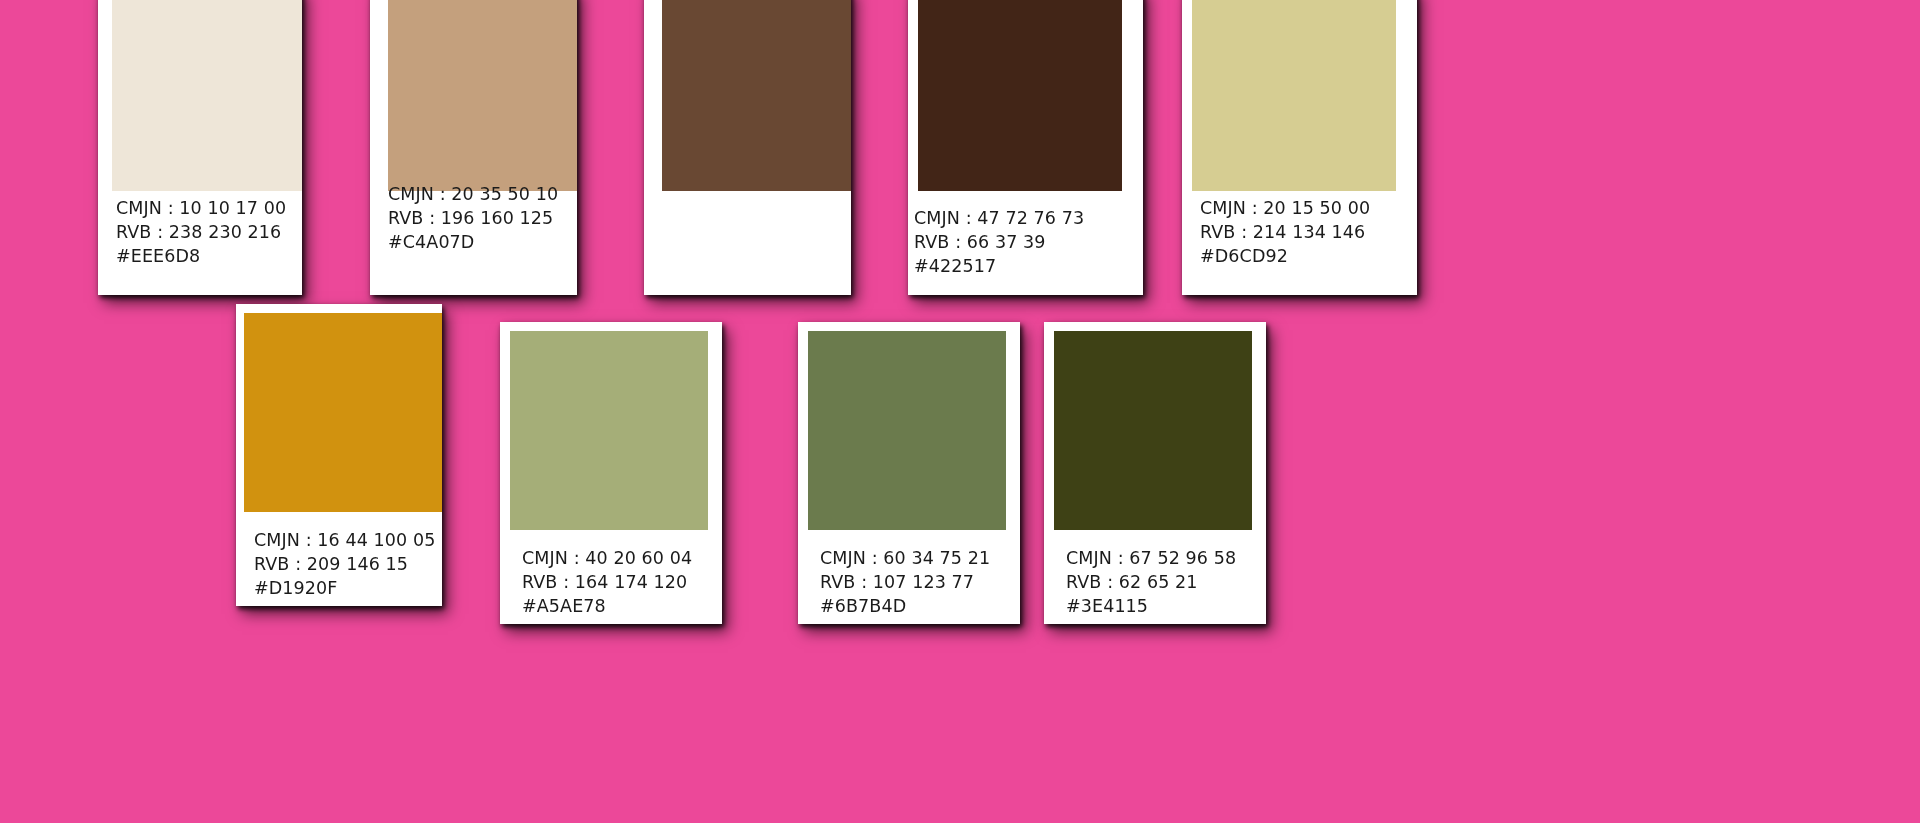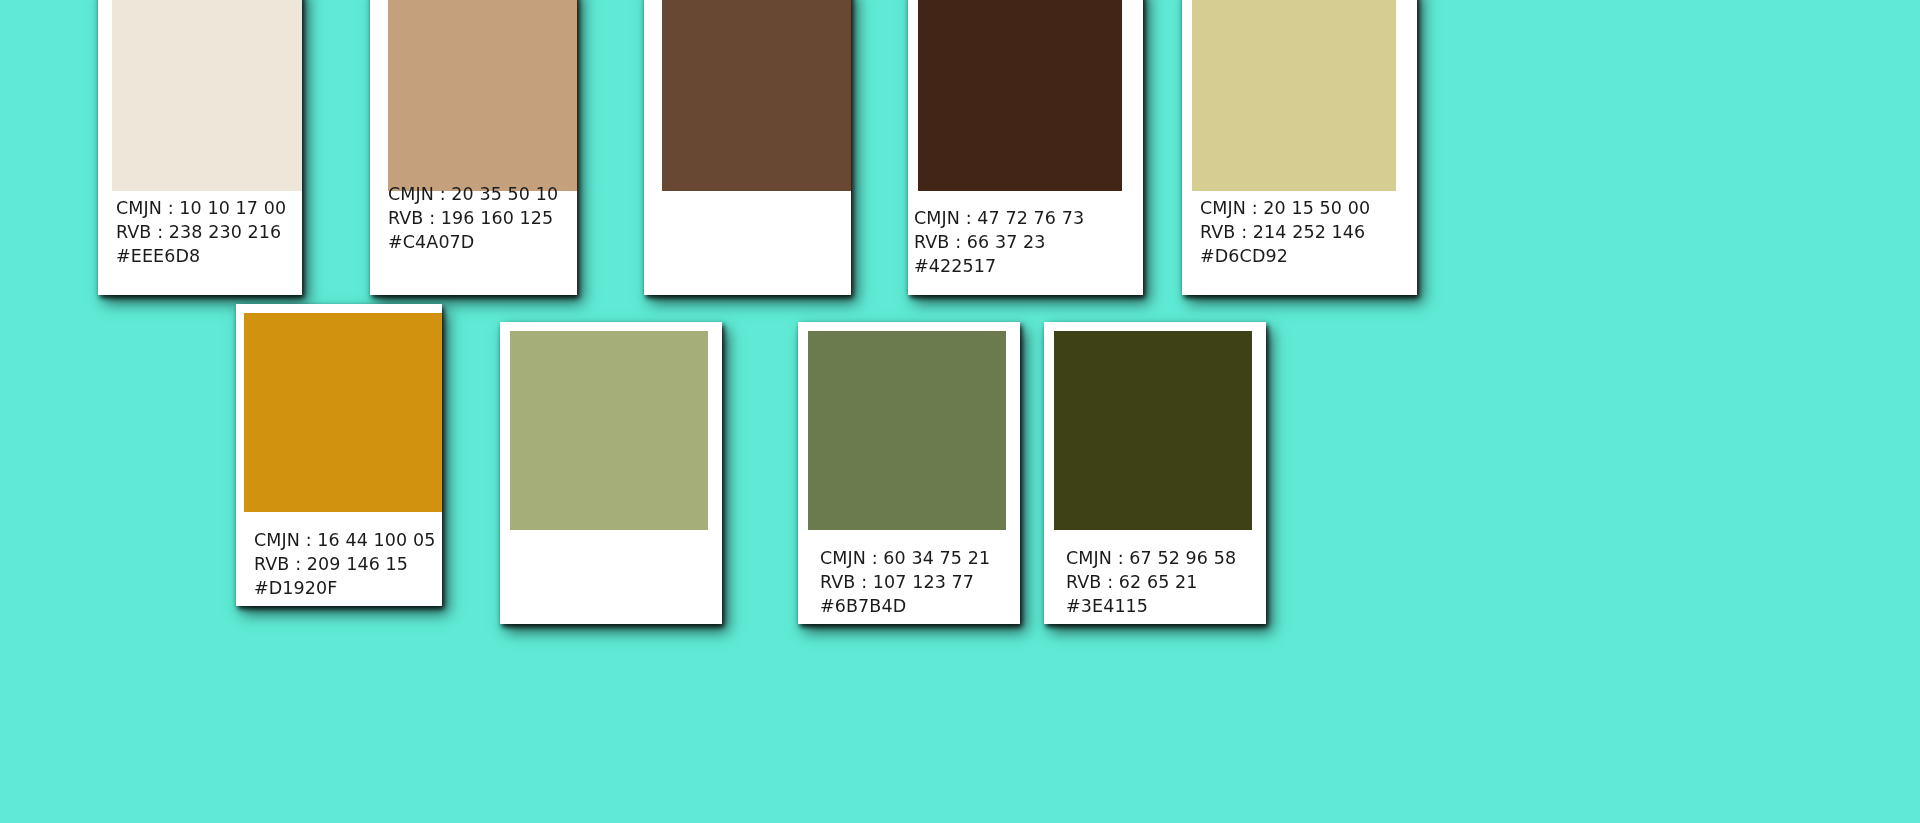--- a/index.html
+++ b/index.html
@@ -12,21 +12,21 @@
     height: 823px;
     position: relative;
     overflow: hidden;
     font-family: "DejaVu Sans", "Liberation Sans", sans-serif;
   }
   #stage {
     position: absolute;
     left: 0; top: 0;
     width: 1920px;
     height: 823px;
-    background: #5eead4;
+    background: #ec4899;
   }
   .card {
     position: absolute;
     background: #ffffff;
     box-shadow: 2px 3px 5px rgba(0,0,0,0.85), 6px 8px 14px rgba(0,0,0,0.6);
     box-sizing: border-box;
     overflow: hidden;
   }
   .swatch {
     position: absolute;
@@ -75,45 +75,50 @@
   </div>
 
   <div class="card" style="left:644px; top:-14px; width:207px; height:309px;">
     <div class="swatch" style="left:18px; top:14px; width:190px; height:191px; background:#694833;"></div>
   </div>
 
   <div class="card" style="left:908px; top:-14px; width:235px; height:309px;">
     <div class="swatch" style="left:10px; top:14px; width:204px; height:191px; background:#422517;"></div>
     <div class="info" style="top:220px;padding-left:6px;">
       <div class="line-cmjn">CMJN : 47 72 76 73</div>
-      <div class="line-rvb">RVB : 66 37 23</div>
+      <div class="line-rvb">RVB : 66 37 39</div>
       <div class="line-hex">#422517</div>
     </div>
   </div>
 
   <div class="card" style="left:1182px; top:-14px; width:235px; height:309px;">
     <div class="swatch" style="left:10px; top:14px; width:204px; height:191px; background:#D6CD92;"></div>
     <div class="info" style="top:210px;">
       <div class="line-cmjn">CMJN : 20 15 50 00</div>
-      <div class="line-rvb">RVB : 214 252 146</div>
+      <div class="line-rvb">RVB : 214 134 146</div>
       <div class="line-hex">#D6CD92</div>
     </div>
   </div>
 
   <div class="card" style="left:236px; top:304px; width:206px; height:302px;">
     <div class="swatch" style="left:8px; top:9px; width:198px; height:199px; background:#D1920F;"></div>
     <div class="info" style="top:224px; padding-left:18px;">
       <div class="line-cmjn">CMJN : 16 44 100 05</div>
       <div class="line-rvb">RVB : 209 146 15</div>
       <div class="line-hex">#D1920F</div>
     </div>
   </div>
 
   <div class="card" style="left:500px; top:322px; width:222px; height:302px;">
     <div class="swatch" style="left:10px; top:9px; width:198px; height:199px; background:#A5AE78;"></div>
+    <div class="info" style="top:224px; padding-left:22px;">
+      <div class="line-cmjn">CMJN : 40 20 60 04</div>
+      <div class="line-rvb">RVB : 164 174 120</div>
+      <div class="line-hex">#A5AE78</div>
+    </div>
   </div>
 
   <div class="card" style="left:798px; top:322px; width:222px; height:302px;">
     <div class="swatch" style="left:10px; top:9px; width:198px; height:199px; background:#6B7B4D;"></div>
     <div class="info" style="top:224px; padding-left:22px;">
       <div class="line-cmjn">CMJN : 60 34 75 21</div>
       <div class="line-rvb">RVB : 107 123 77</div>
       <div class="line-hex">#6B7B4D</div>
     </div>
   </div>

